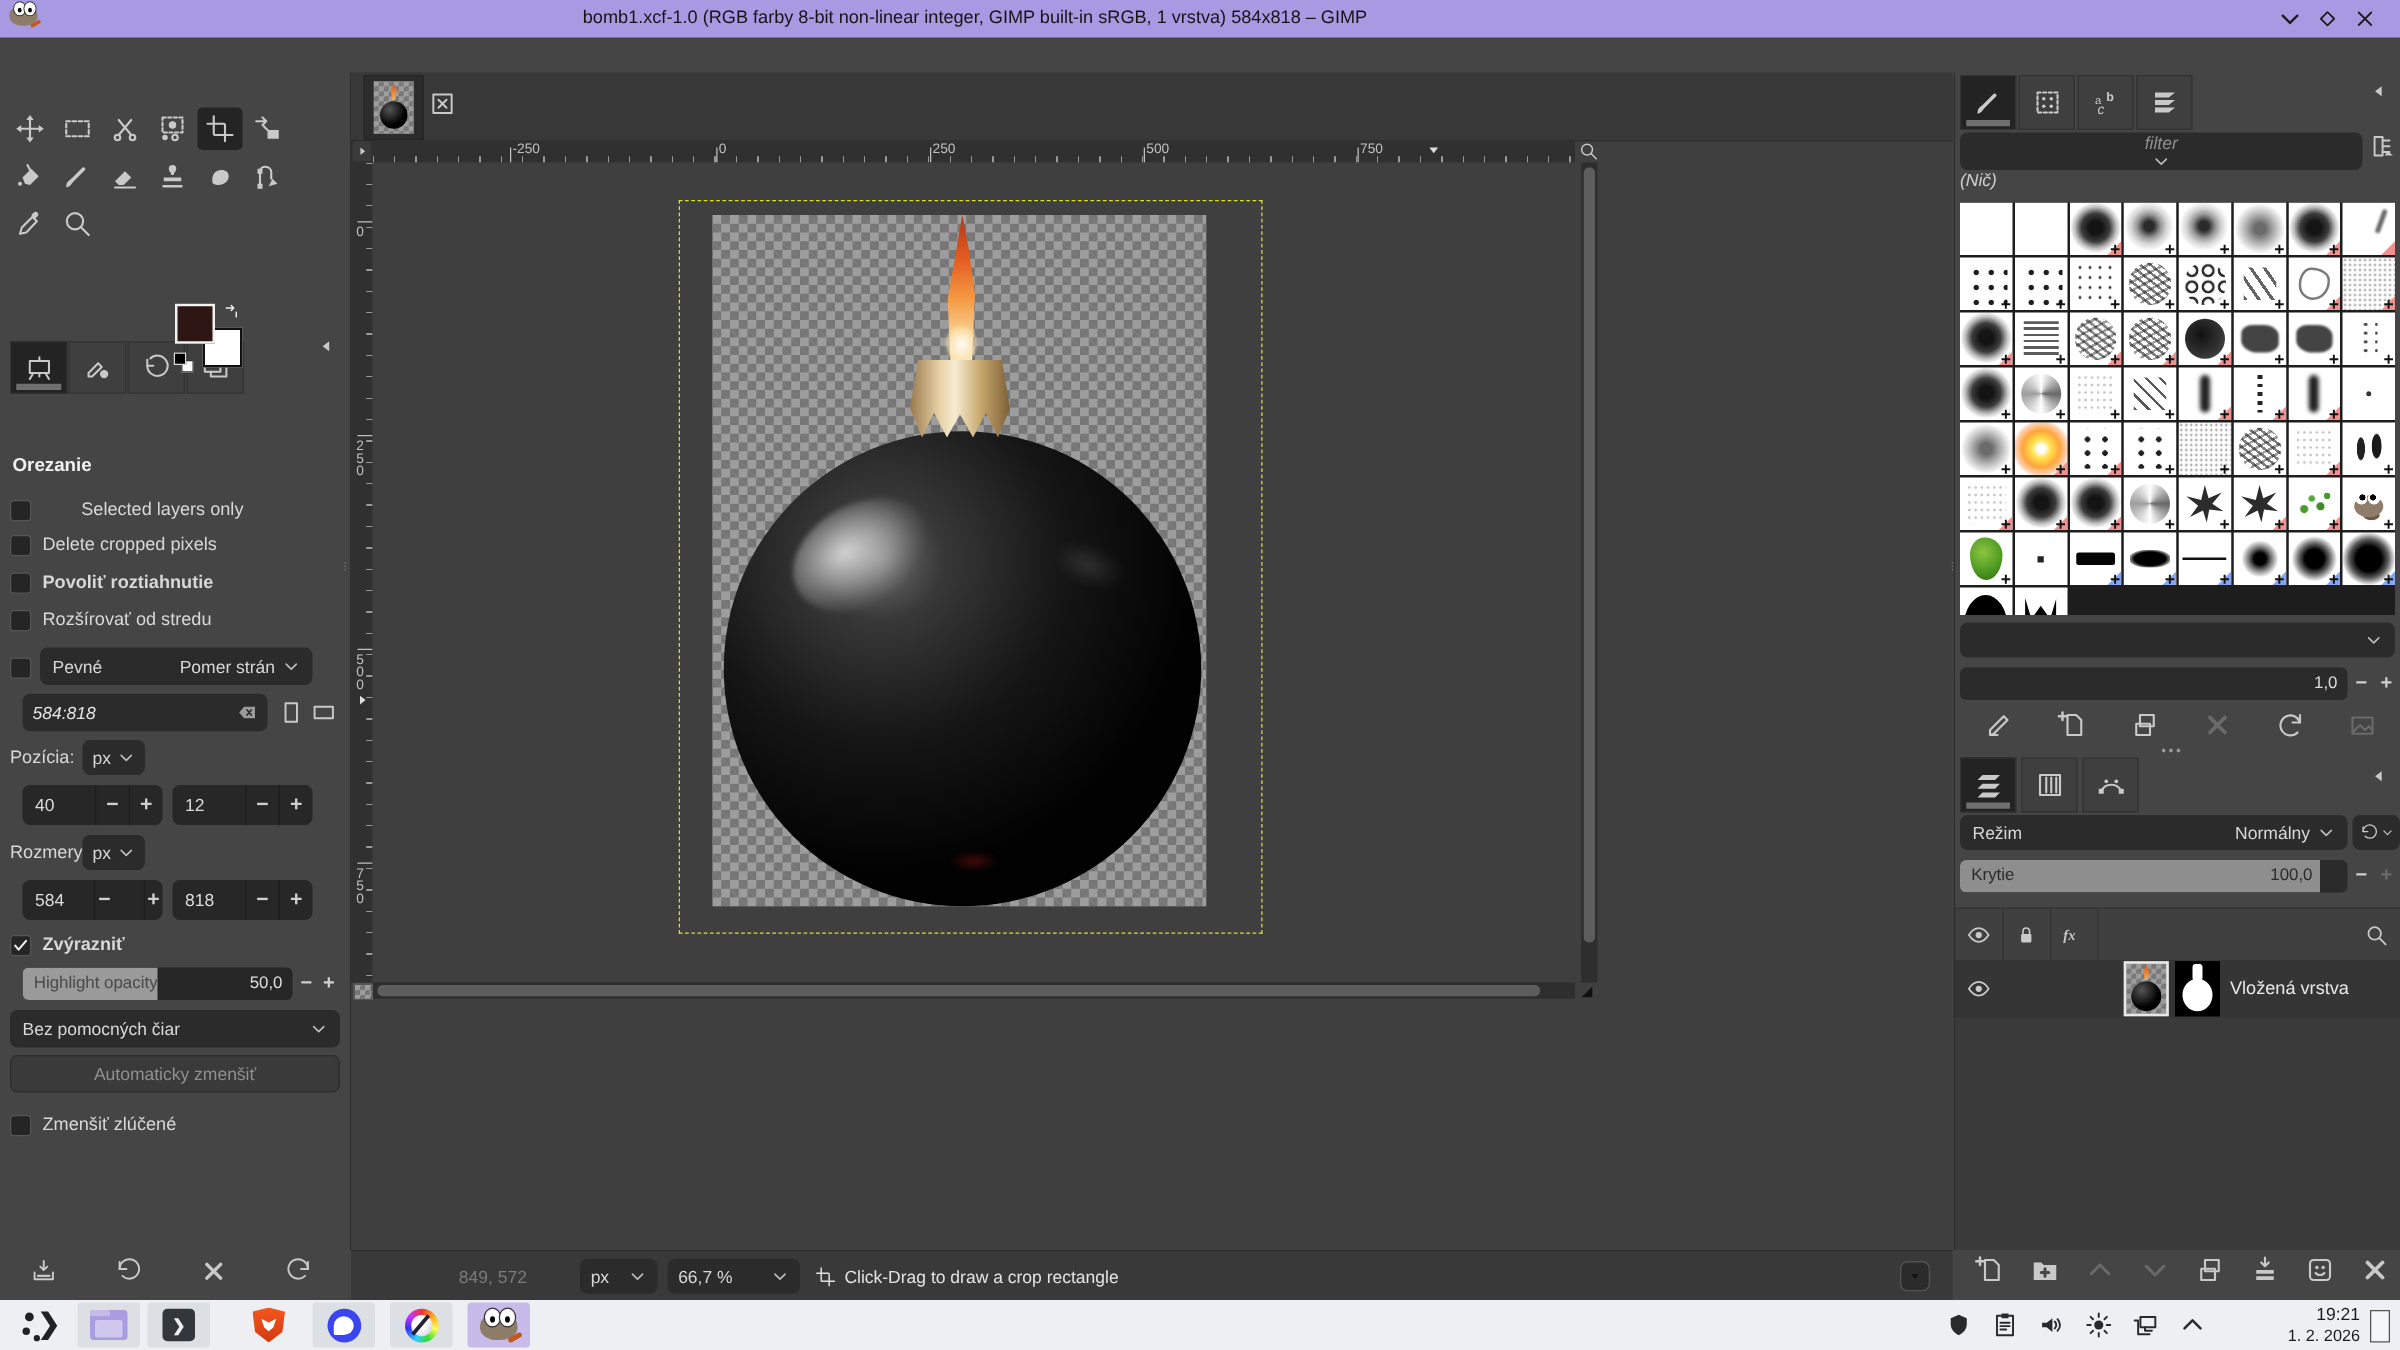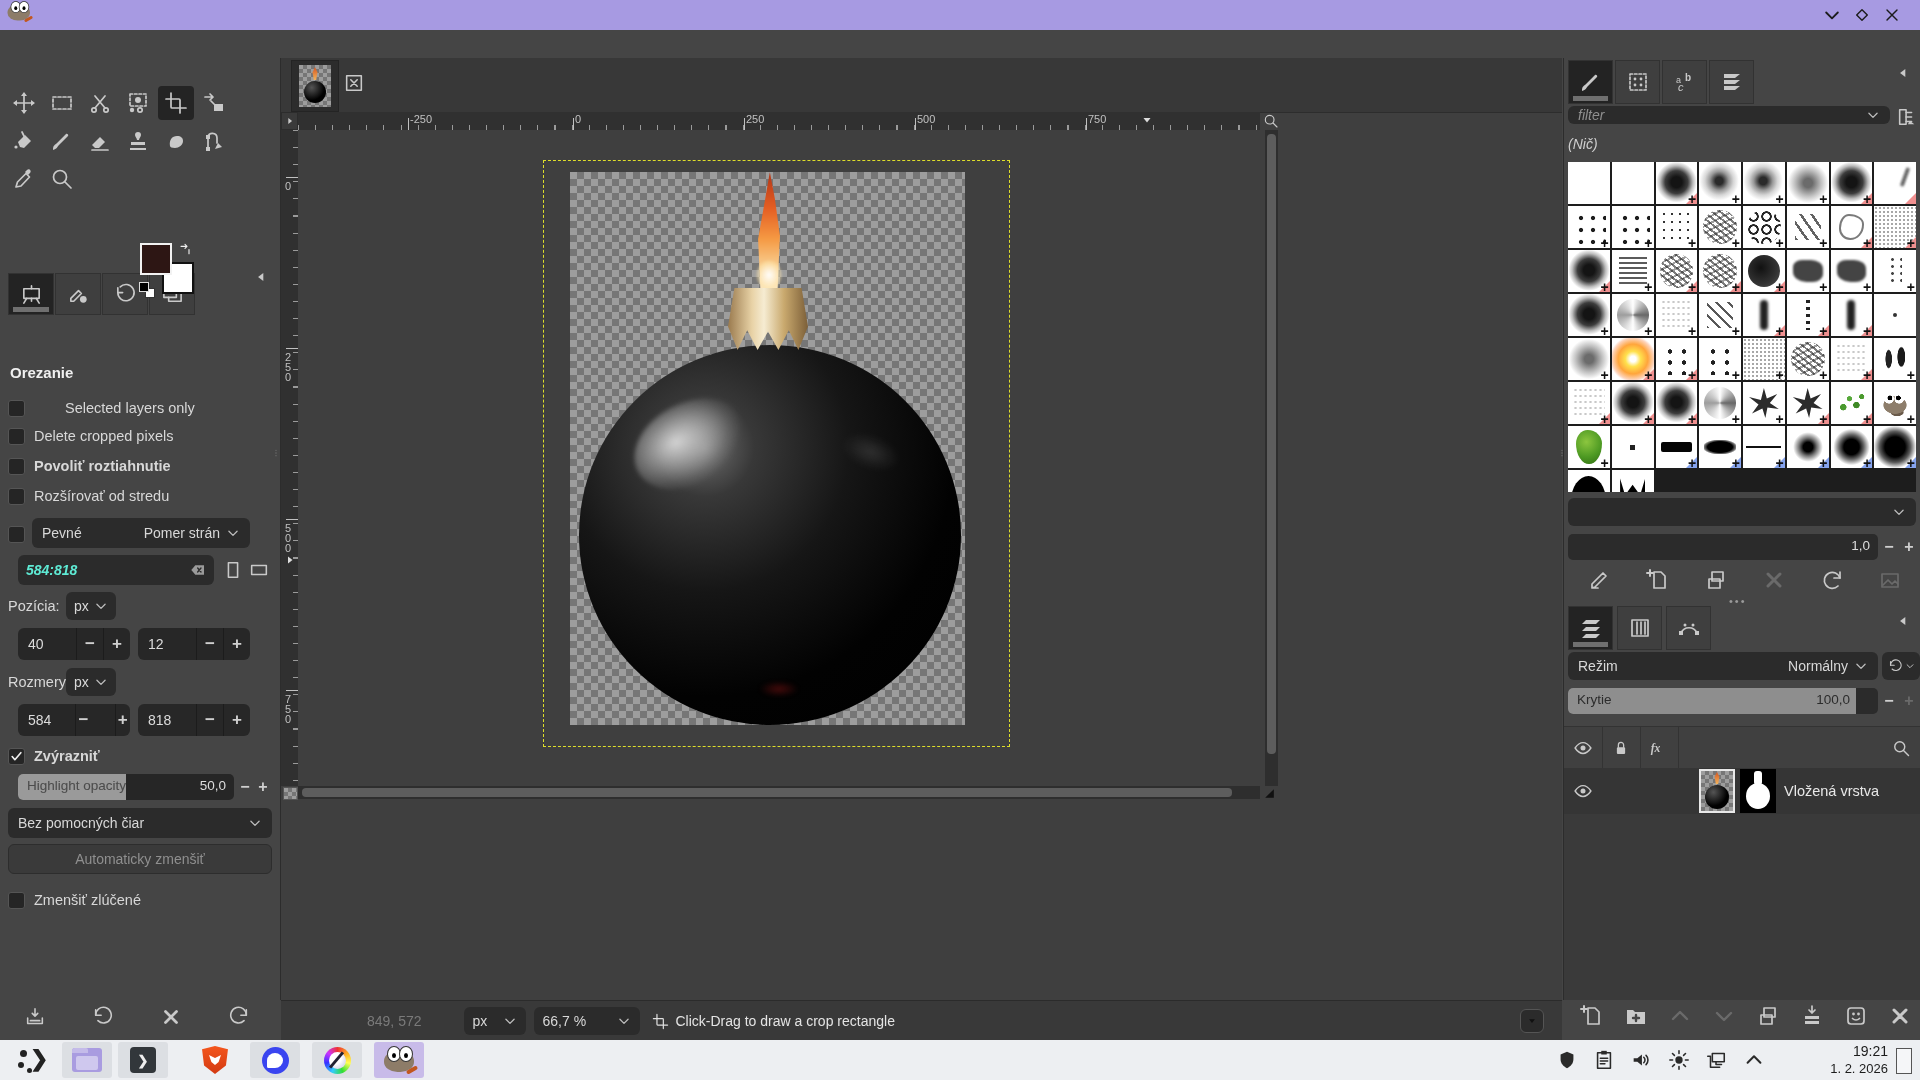--- a/index.html
+++ b/index.html
@@ -176,20 +176,21 @@
           <div class="head"></div>
           <div class="eye" style="left:6px;">
             <div class="pupil" style="left:4px;"></div>
           </div>
           <div class="eye" style="left:17px;">
             <div class="pupil" style="left:4px;"></div>
           </div>
           <div class="brush"></div>
         </div>
     </div>
+    <span class="title">bomb1.xcf-1.0 (RGB farby 8-bit non-linear integer, GIMP built-in sRGB, 1 vrstva) 584x818 – GIMP</span>
     <span class="winctl ico" style="right:78px;"><svg viewBox="0 0 24 24" fill="none" stroke="currentColor" stroke-width="1.7" stroke-linecap="round" stroke-linejoin="round">
           <path d="M5 9l7 7 7-7" stroke-width="2.2"></path>
         </svg></span>
     <span class="winctl ico" style="right:48px;"><svg viewBox="0 0 24 24" fill="none" stroke="currentColor" stroke-width="1.7" stroke-linecap="round" stroke-linejoin="round">
           <rect x="7.5" y="7.5" width="9" height="9" transform="rotate(45 12 12)"></rect>
         </svg></span>
     <span class="winctl ico" style="right:18px;"><svg viewBox="0 0 24 24" fill="none" stroke="currentColor" stroke-width="1.7" stroke-linecap="round" stroke-linejoin="round">
           <path d="M6 6l12 12M18 6L6 18"></path>
         </svg></span>
   </div>
@@ -352,21 +353,21 @@
     <div class="pill abs" style="left:32px;top:460px;width:218px;height:30px;padding:0 10px;justify-content:space-between;">
       <span>Pevné</span>
       <span style="display:flex;align-items:center;gap:6px;">
           <span>Pomer strán</span>
           <span class="ico chev"><svg viewBox="0 0 24 24" fill="none" stroke="currentColor" stroke-width="1.7" stroke-linecap="round" stroke-linejoin="round">
               <path d="M5 9l7 7 7-7" stroke-width="2.2"></path>
             </svg></span>
         </span>
     </div>
     <div class="pill abs" style="left:18px;top:497px;width:196px;height:30px;padding:0 8px;justify-content:space-between;">
-      <span style="font-style:italic;color:#5eead4;font-weight:bold;">584:818</span>
+      <span style="font-style:italic;color:#e5e5e5;">584:818</span>
       <span class="ico" style="width:16px;height:16px;color:#9a9a9a;"><svg viewBox="0 0 24 24" fill="none" stroke="currentColor" stroke-width="1.7" stroke-linecap="round" stroke-linejoin="round">
             <path class="f" d="M8 5h13v14H8l-6-7z"></path>
             <path d="M11.5 9l5 6M16.5 9l-5 6" stroke="#2a2a2a" stroke-width="2"></path>
           </svg></span>
     </div>
     <span class="ico abs" style="left:222px;top:500px;width:22px;height:24px;"><svg viewBox="0 0 24 24" fill="none" stroke="currentColor" stroke-width="1.7" stroke-linecap="round" stroke-linejoin="round">
           <rect x="7" y="4" width="10" height="16"></rect>
         </svg></span>
     <span class="ico abs" style="left:248px;top:500px;width:22px;height:24px;"><svg viewBox="0 0 24 24" fill="none" stroke="currentColor" stroke-width="1.7" stroke-linecap="round" stroke-linejoin="round">
           <rect x="4" y="7" width="16" height="10"></rect>
@@ -599,21 +600,21 @@
         <div class="dtab" style="left: 145px; top: 2px;">
           <span class="ico" style="width: 24px; height: 24px;"><svg viewBox="0 0 24 24" fill="none" stroke="currentColor" stroke-width="1.7" stroke-linecap="round" stroke-linejoin="round">
               <path class="f" d="M4 4h16l-5 4H4zM4 10h16l-5 4H4zM4 16h16l-5 4H4z"></path>
             </svg></span>
         </div>
       </div>
     <span class="ico abs" style="left:332px;top:8px;width:14px;height:14px;"><svg viewBox="0 0 24 24" fill="none" stroke="currentColor" stroke-width="1.7" stroke-linecap="round" stroke-linejoin="round">
           <path class="f" d="M16 5l-9 7 9 7z"></path>
         </svg></span>
 
-    <div class="pill abs" style="left:4px;top:48px;width:322px;height:18px;padding:0 10px;justify-content:space-between;background:#2b2b2b;">
+    <div class="pill abs" style="left:4px;top:48px;width:322px;height:30px;padding:0 10px;justify-content:space-between;background:#2b2b2b;flex-direction:column;">
       <span style="font-style:italic;color:#8f8f8f;">filter</span>
       <span class="ico chev"><svg viewBox="0 0 24 24" fill="none" stroke="currentColor" stroke-width="1.7" stroke-linecap="round" stroke-linejoin="round">
             <path d="M5 9l7 7 7-7" stroke-width="2.2"></path>
           </svg></span>
     </div>
     <span class="ico abs" style="left:332px;top:48px;width:22px;height:22px;"><svg viewBox="0 0 24 24" fill="none" stroke="currentColor" stroke-width="1.7" stroke-linecap="round" stroke-linejoin="round">
           <rect x="4" y="4" width="7" height="16"></rect>
           <path d="M11 7h6M11 12h6M11 17h6"></path>
           <path class="f" d="M15 16l5 4h-7z"></path>
         </svg></span>

